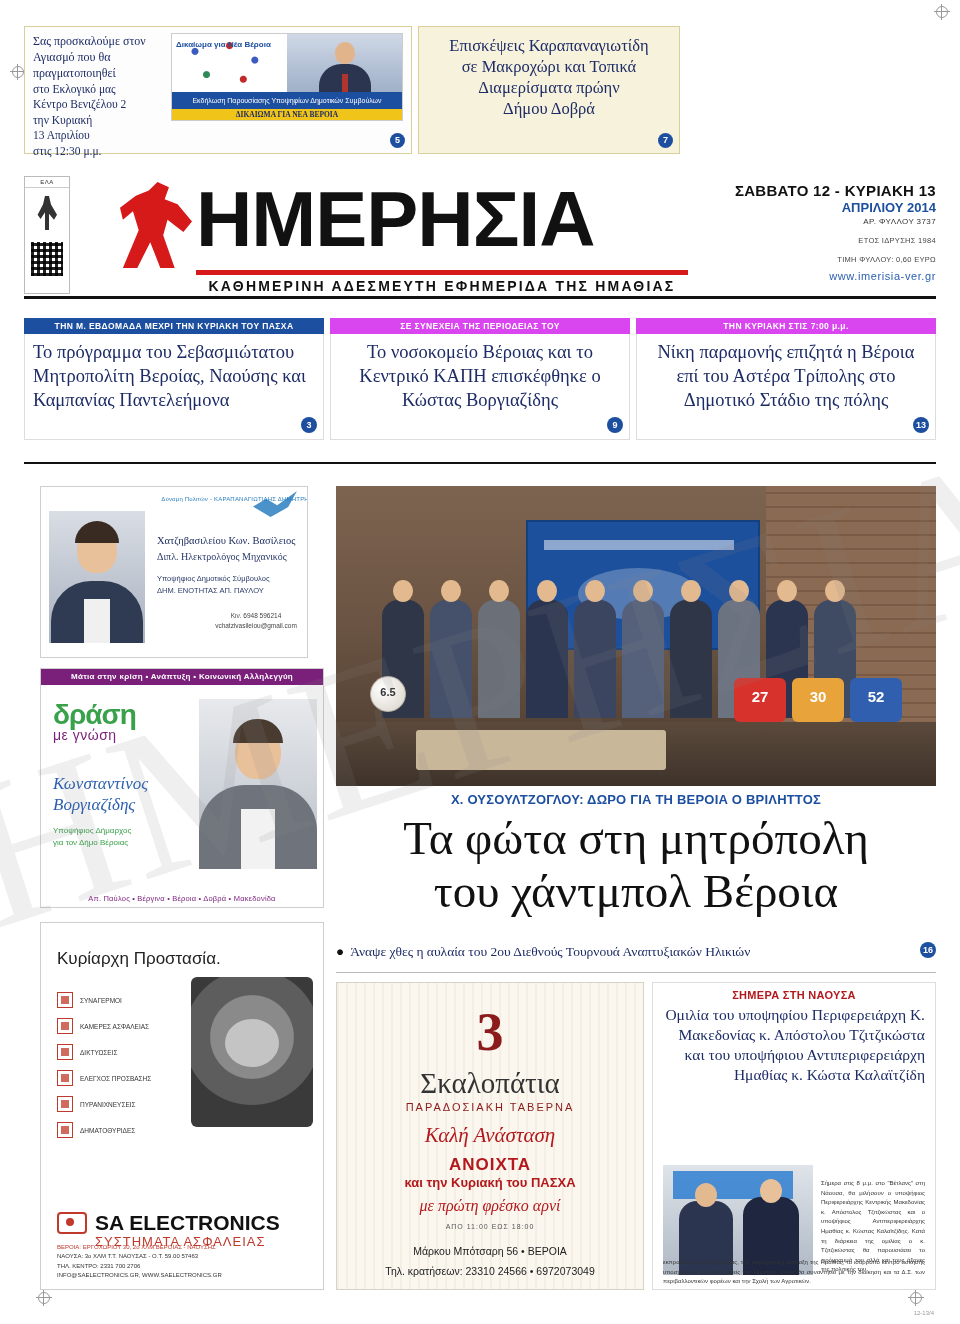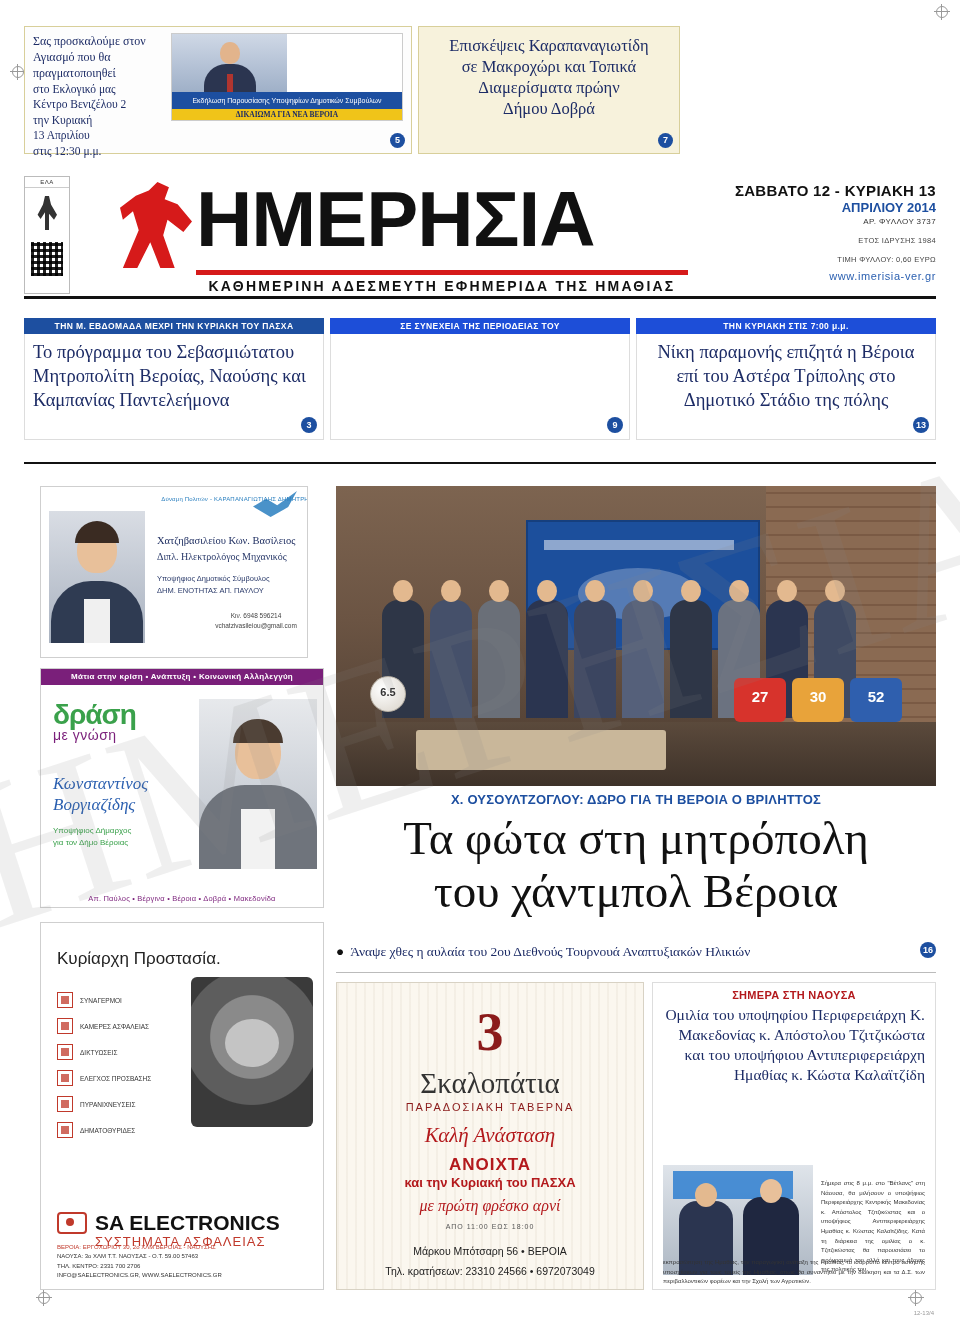--- a/index.html
+++ b/index.html
@@ -157,21 +157,21 @@
   .mastright .dateline2{font-size:13px;font-weight:bold;color:#1d4fa0;margin-top:1px;}
   .mastright .issue{font-size:8px;color:#333;margin-top:2px;letter-spacing:.4px;}
   .mastright .smallline{font-size:7.5px;color:#444;margin-top:10px;letter-spacing:.3px;}
   .mastright .site{font-size:11px;color:#2a5fb0;margin-top:6px;letter-spacing:.6px;}
   .mastrule{position:absolute;left:0;right:0;top:128px;height:3px;background:#111;}
 
   
   .teasers{position:absolute;left:24px;top:318px;width:912px;height:140px;display:flex;gap:6px;}
   .teaser{width:300px;position:relative;}
   .teaser .thdr{
-    height:16px;background:#1d4ed8;color:#fff;
+    height:16px;background:#d946ef;color:#fff;
     font-family:"Liberation Sans",sans-serif;font-size:8.5px;font-weight:bold;
     letter-spacing:.4px;display:flex;align-items:center;justify-content:center;
   }
   .teaser.t1 .thdr{background:#1d4fa0;}
   .teaser .tbody{
     border:1px solid #ddd;border-top:none;height:106px;padding:6px 8px 0 8px;
     box-sizing:border-box;position:relative;background:#fff;
   }
   .teaser .ttext{
     font-family:"Liberation Serif",serif;color:#1d2c66;font-size:18.5px;line-height:1.3;
@@ -465,20 +465,23 @@
         <div class="centertext">
           <div class="big">Σας προσκαλούμε στον Αγιασμό που θα πραγματοποιηθεί</div>
           <div>στο Εκλογικό μας</div>
           <div>Κέντρο Βενιζέλου 2</div>
           <div>την Κυριακή</div>
           <div>13 Απριλίου</div>
           <div>στις 12:30 μ.μ.</div>
         </div>
         <div class="centerad">
           <div class="adtop">
+            <div class="adleftgfx">
+              <div class="adlabel">Δικαίωμα για Νέα Βέροια</div>
+            </div>
             <div class="adportrait">
               <div class="head"></div>
                 <div class="body"></div>
                 <div class="tie"></div>
             </div>
           </div>
           <div class="adbottom">Εκδήλωση Παρουσίασης Υποψηφίων Δημοτικών Συμβούλων</div>
           <div class="adband">ΔΙΚΑΙΩΜΑ ΓΙΑ ΝΕΑ ΒΕΡΟΙΑ</div>
         </div>
       </div>
@@ -527,20 +530,21 @@
     <div class="teaser t1">
       <div class="thdr">ΤΗΝ Μ. ΕΒΔΟΜΑΔΑ ΜΕΧΡΙ ΤΗΝ ΚΥΡΙΑΚΗ ΤΟΥ ΠΑΣΧΑ</div>
       <div class="tbody">
         <div class="ttext">Το πρόγραμμα του Σεβασμιώτατου Μητροπολίτη Βεροίας, Ναούσης και Καμπανίας Παντελεήμονα</div>
         <div class="tbadge">3</div>
       </div>
     </div>
     <div class="teaser t2">
       <div class="thdr">ΣΕ ΣΥΝΕΧΕΙΑ ΤΗΣ ΠΕΡΙΟΔΕΙΑΣ ΤΟΥ</div>
       <div class="tbody">
+        <div class="ttext">Το νοσοκομείο Βέροιας και το Κεντρικό ΚΑΠΗ επισκέφθηκε ο Κώστας Βοργιαζίδης</div>
         <div class="tbadge">9</div>
       </div>
     </div>
     <div class="teaser t3">
       <div class="thdr">ΤΗΝ ΚΥΡΙΑΚΗ ΣΤΙΣ 7:00 μ.μ.</div>
       <div class="tbody">
         <div class="ttext">Νίκη παραμονής επιζητά η Βέροια επί του Αστέρα Τρίπολης στο Δημοτικό Στάδιο της πόλης</div>
         <div class="tbadge">13</div>
       </div>
     </div>

